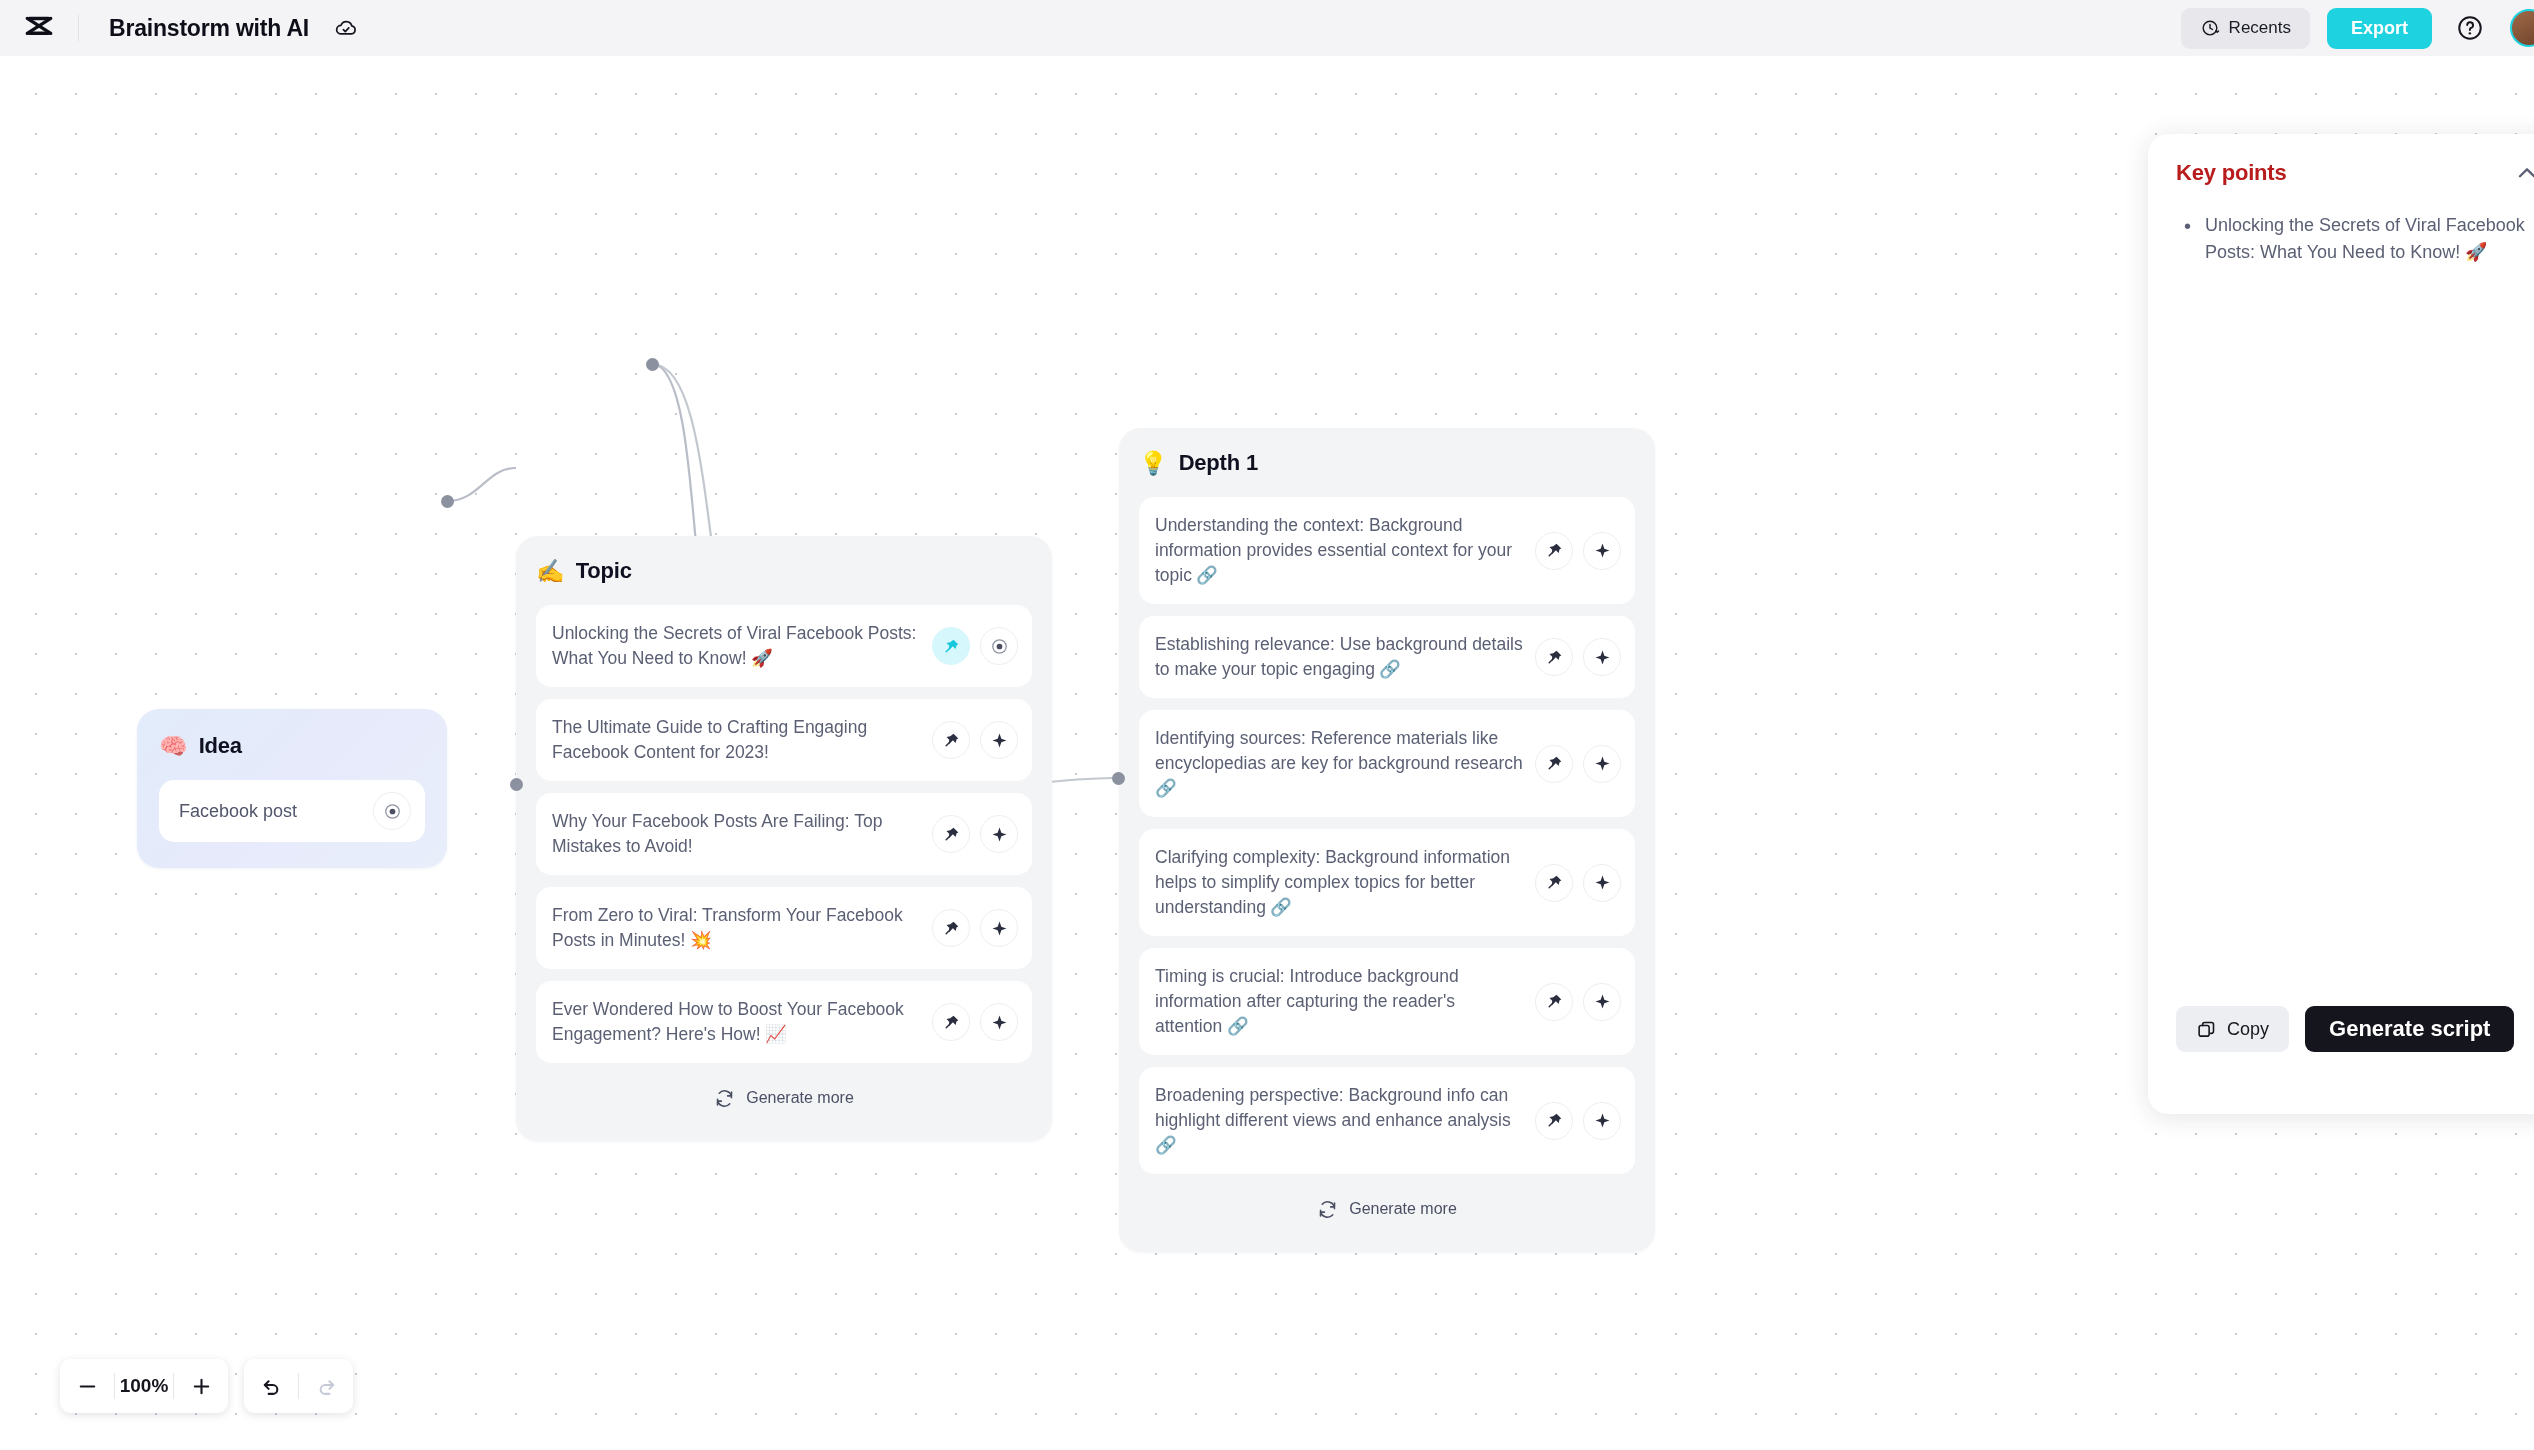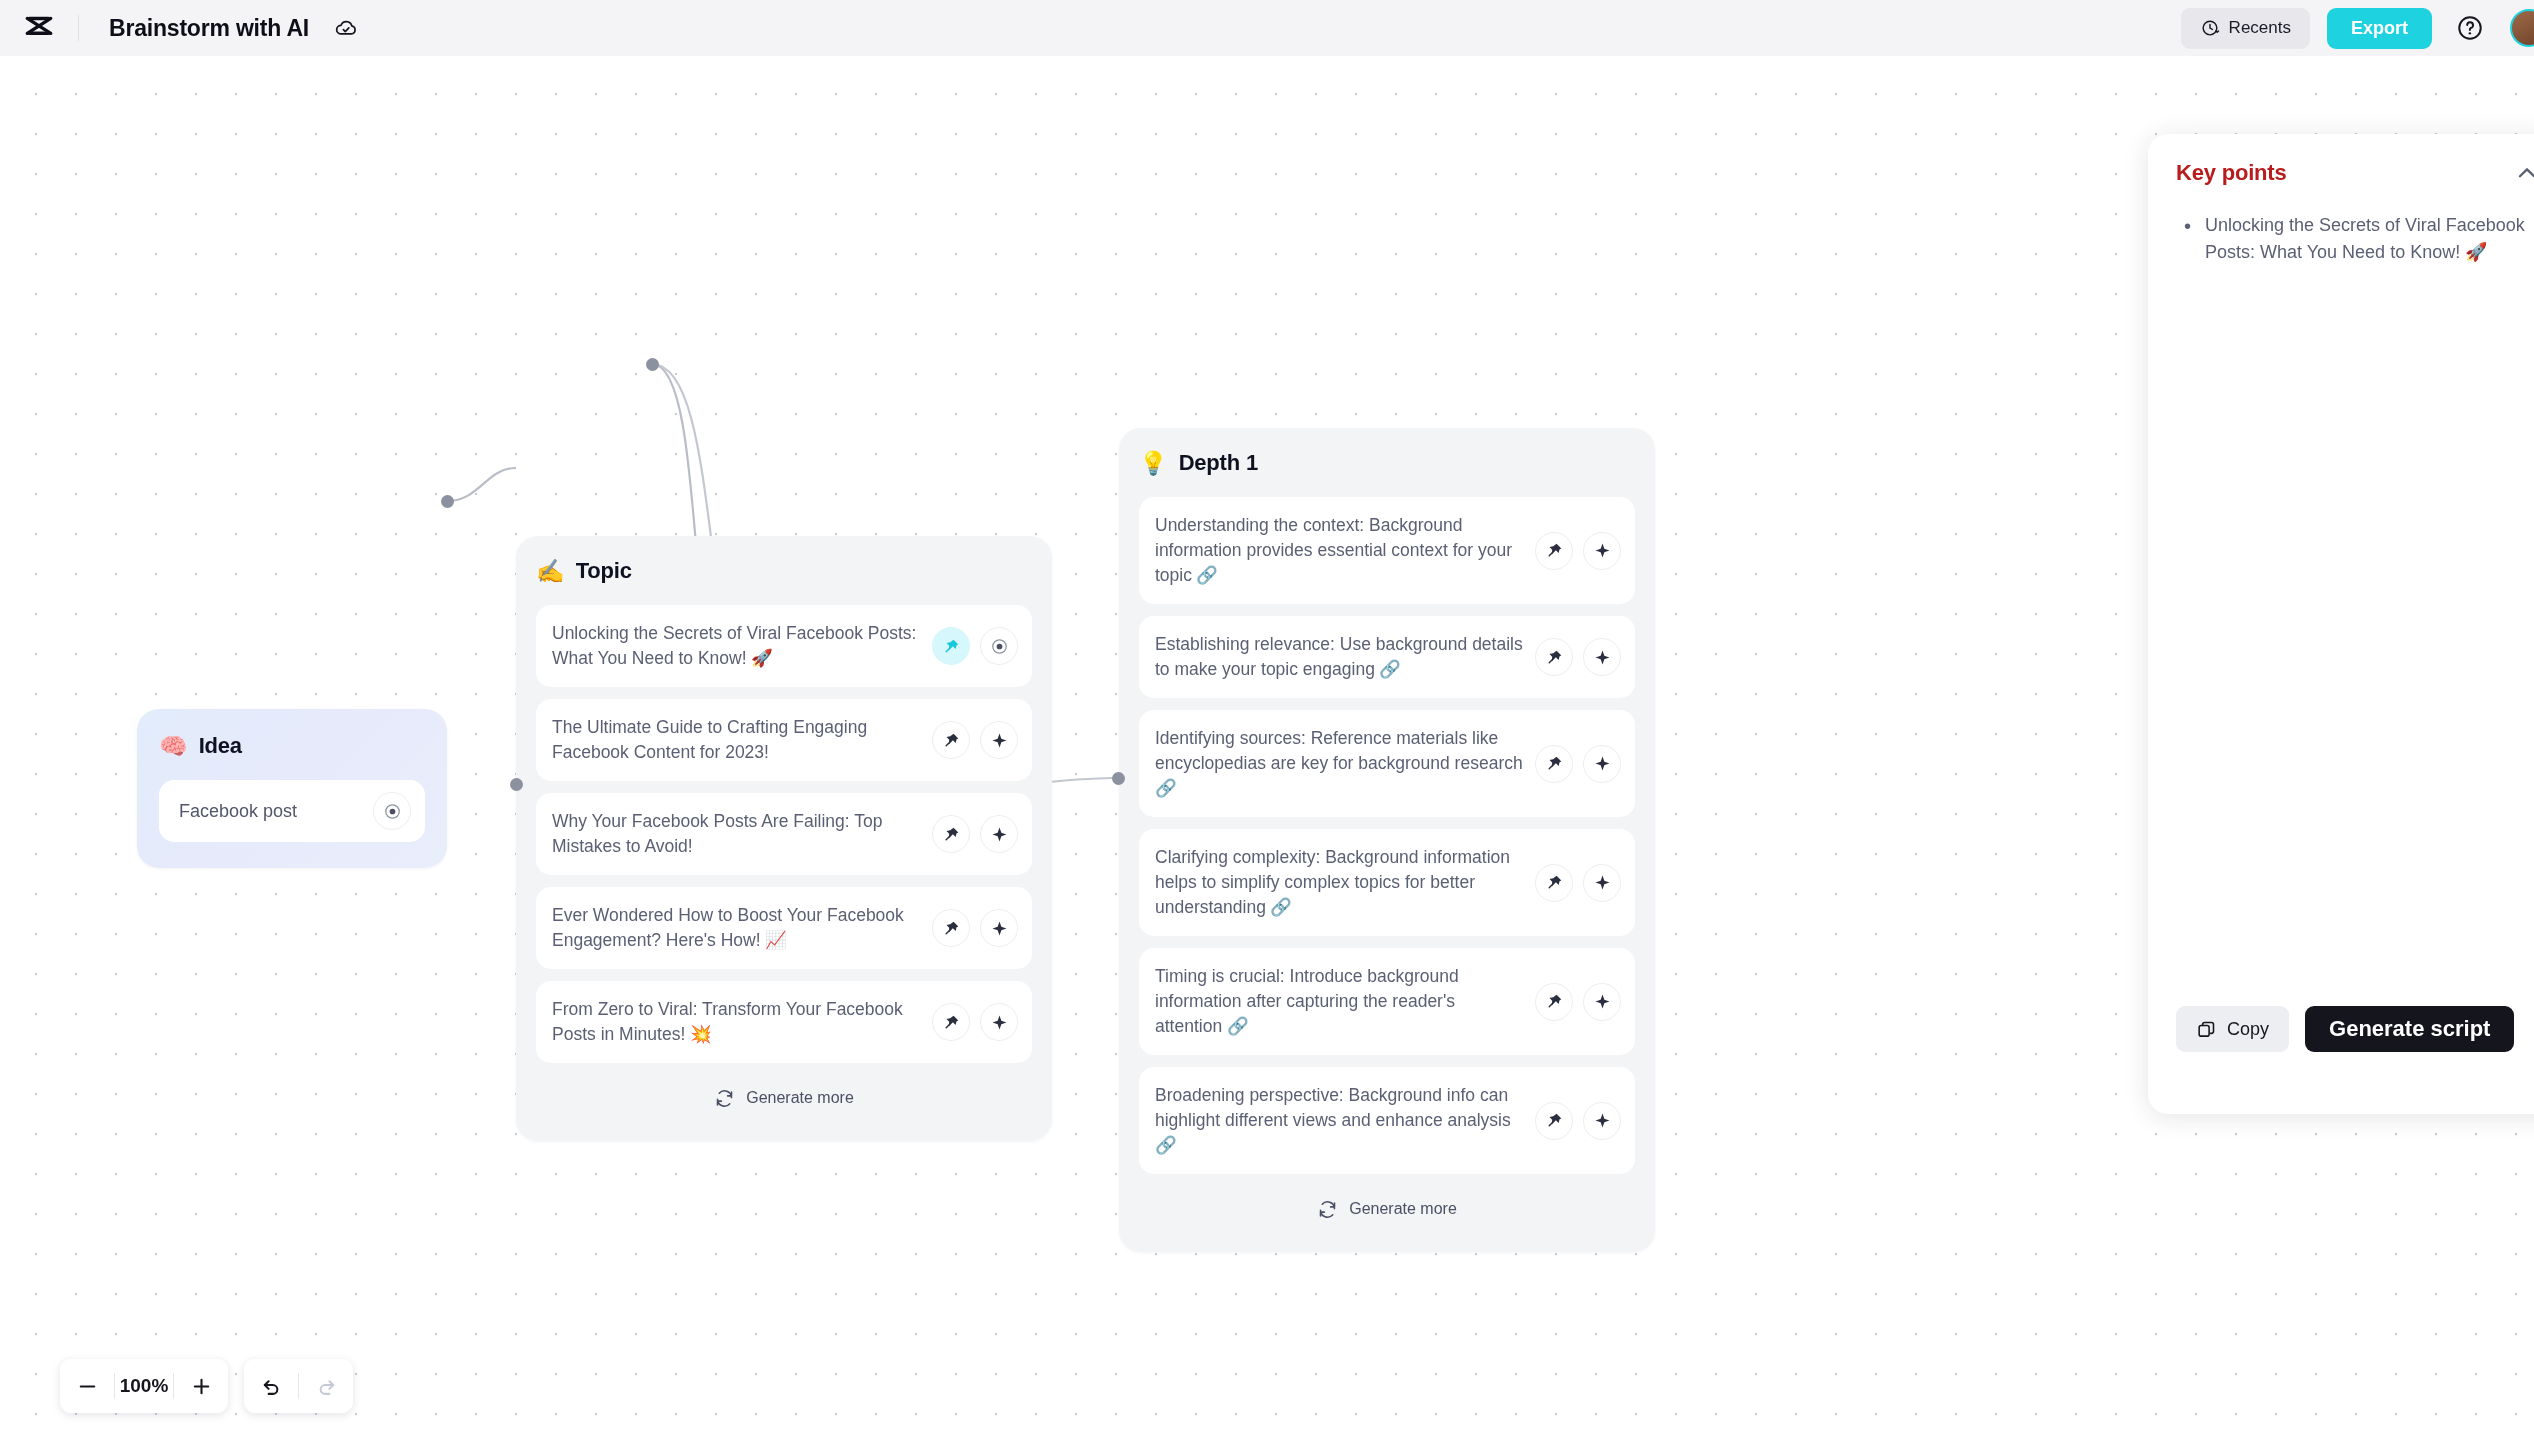--- a/index.html
+++ b/index.html
@@ -284,36 +284,36 @@
         </svg>
       </span>
       <span class="icon-btn">
         <svg viewBox="0 0 24 24" width="19" height="19">
           <path d="M12 3.2l2.3 6.5 6.5 2.3-6.5 2.3L12 20.8l-2.3-6.5L3.2 12l6.5-2.3z" fill="#2a2e3f"></path>
         </svg>
       </span>
     </div>
 
     <div class="item-card">
+      <span class="item-text">From Zero to Viral: Transform Your Facebook Posts in Minutes! 💥</span>
+      <span class="icon-btn">
+        <svg viewBox="0 0 24 24" width="19" height="19">
+          <path d="M14.6 3.4l6 6-2.2 1.1-1.2 4.7-3.4-3.4-5.3 5.3.6-6-3.4-3.4 4.7-1.2z" fill="#2a2e3f"></path>
+          <path d="M9.4 14.6L5.3 18.7" stroke="#2a2e3f" stroke-width="1.8" stroke-linecap="round" fill="none"></path>
+        </svg>
+      </span>
+      <span class="icon-btn">
+        <svg viewBox="0 0 24 24" width="19" height="19">
+          <path d="M12 3.2l2.3 6.5 6.5 2.3-6.5 2.3L12 20.8l-2.3-6.5L3.2 12l6.5-2.3z" fill="#2a2e3f"></path>
+        </svg>
+      </span>
+    </div>
+
+    <div class="item-card">
       <span class="item-text">Ever Wondered How to Boost Your Facebook Engagement? Here's How! 📈</span>
-      <span class="icon-btn">
-        <svg viewBox="0 0 24 24" width="19" height="19">
-          <path d="M14.6 3.4l6 6-2.2 1.1-1.2 4.7-3.4-3.4-5.3 5.3.6-6-3.4-3.4 4.7-1.2z" fill="#2a2e3f"></path>
-          <path d="M9.4 14.6L5.3 18.7" stroke="#2a2e3f" stroke-width="1.8" stroke-linecap="round" fill="none"></path>
-        </svg>
-      </span>
-      <span class="icon-btn">
-        <svg viewBox="0 0 24 24" width="19" height="19">
-          <path d="M12 3.2l2.3 6.5 6.5 2.3-6.5 2.3L12 20.8l-2.3-6.5L3.2 12l6.5-2.3z" fill="#2a2e3f"></path>
-        </svg>
-      </span>
-    </div>
-
-    <div class="item-card">
-      <span class="item-text">From Zero to Viral: Transform Your Facebook Posts in Minutes! 💥</span>
       <span class="icon-btn">
         <svg viewBox="0 0 24 24" width="19" height="19">
           <path d="M14.6 3.4l6 6-2.2 1.1-1.2 4.7-3.4-3.4-5.3 5.3.6-6-3.4-3.4 4.7-1.2z" fill="#2a2e3f"></path>
           <path d="M9.4 14.6L5.3 18.7" stroke="#2a2e3f" stroke-width="1.8" stroke-linecap="round" fill="none"></path>
         </svg>
       </span>
       <span class="icon-btn">
         <svg viewBox="0 0 24 24" width="19" height="19">
           <path d="M12 3.2l2.3 6.5 6.5 2.3-6.5 2.3L12 20.8l-2.3-6.5L3.2 12l6.5-2.3z" fill="#2a2e3f"></path>
         </svg>

